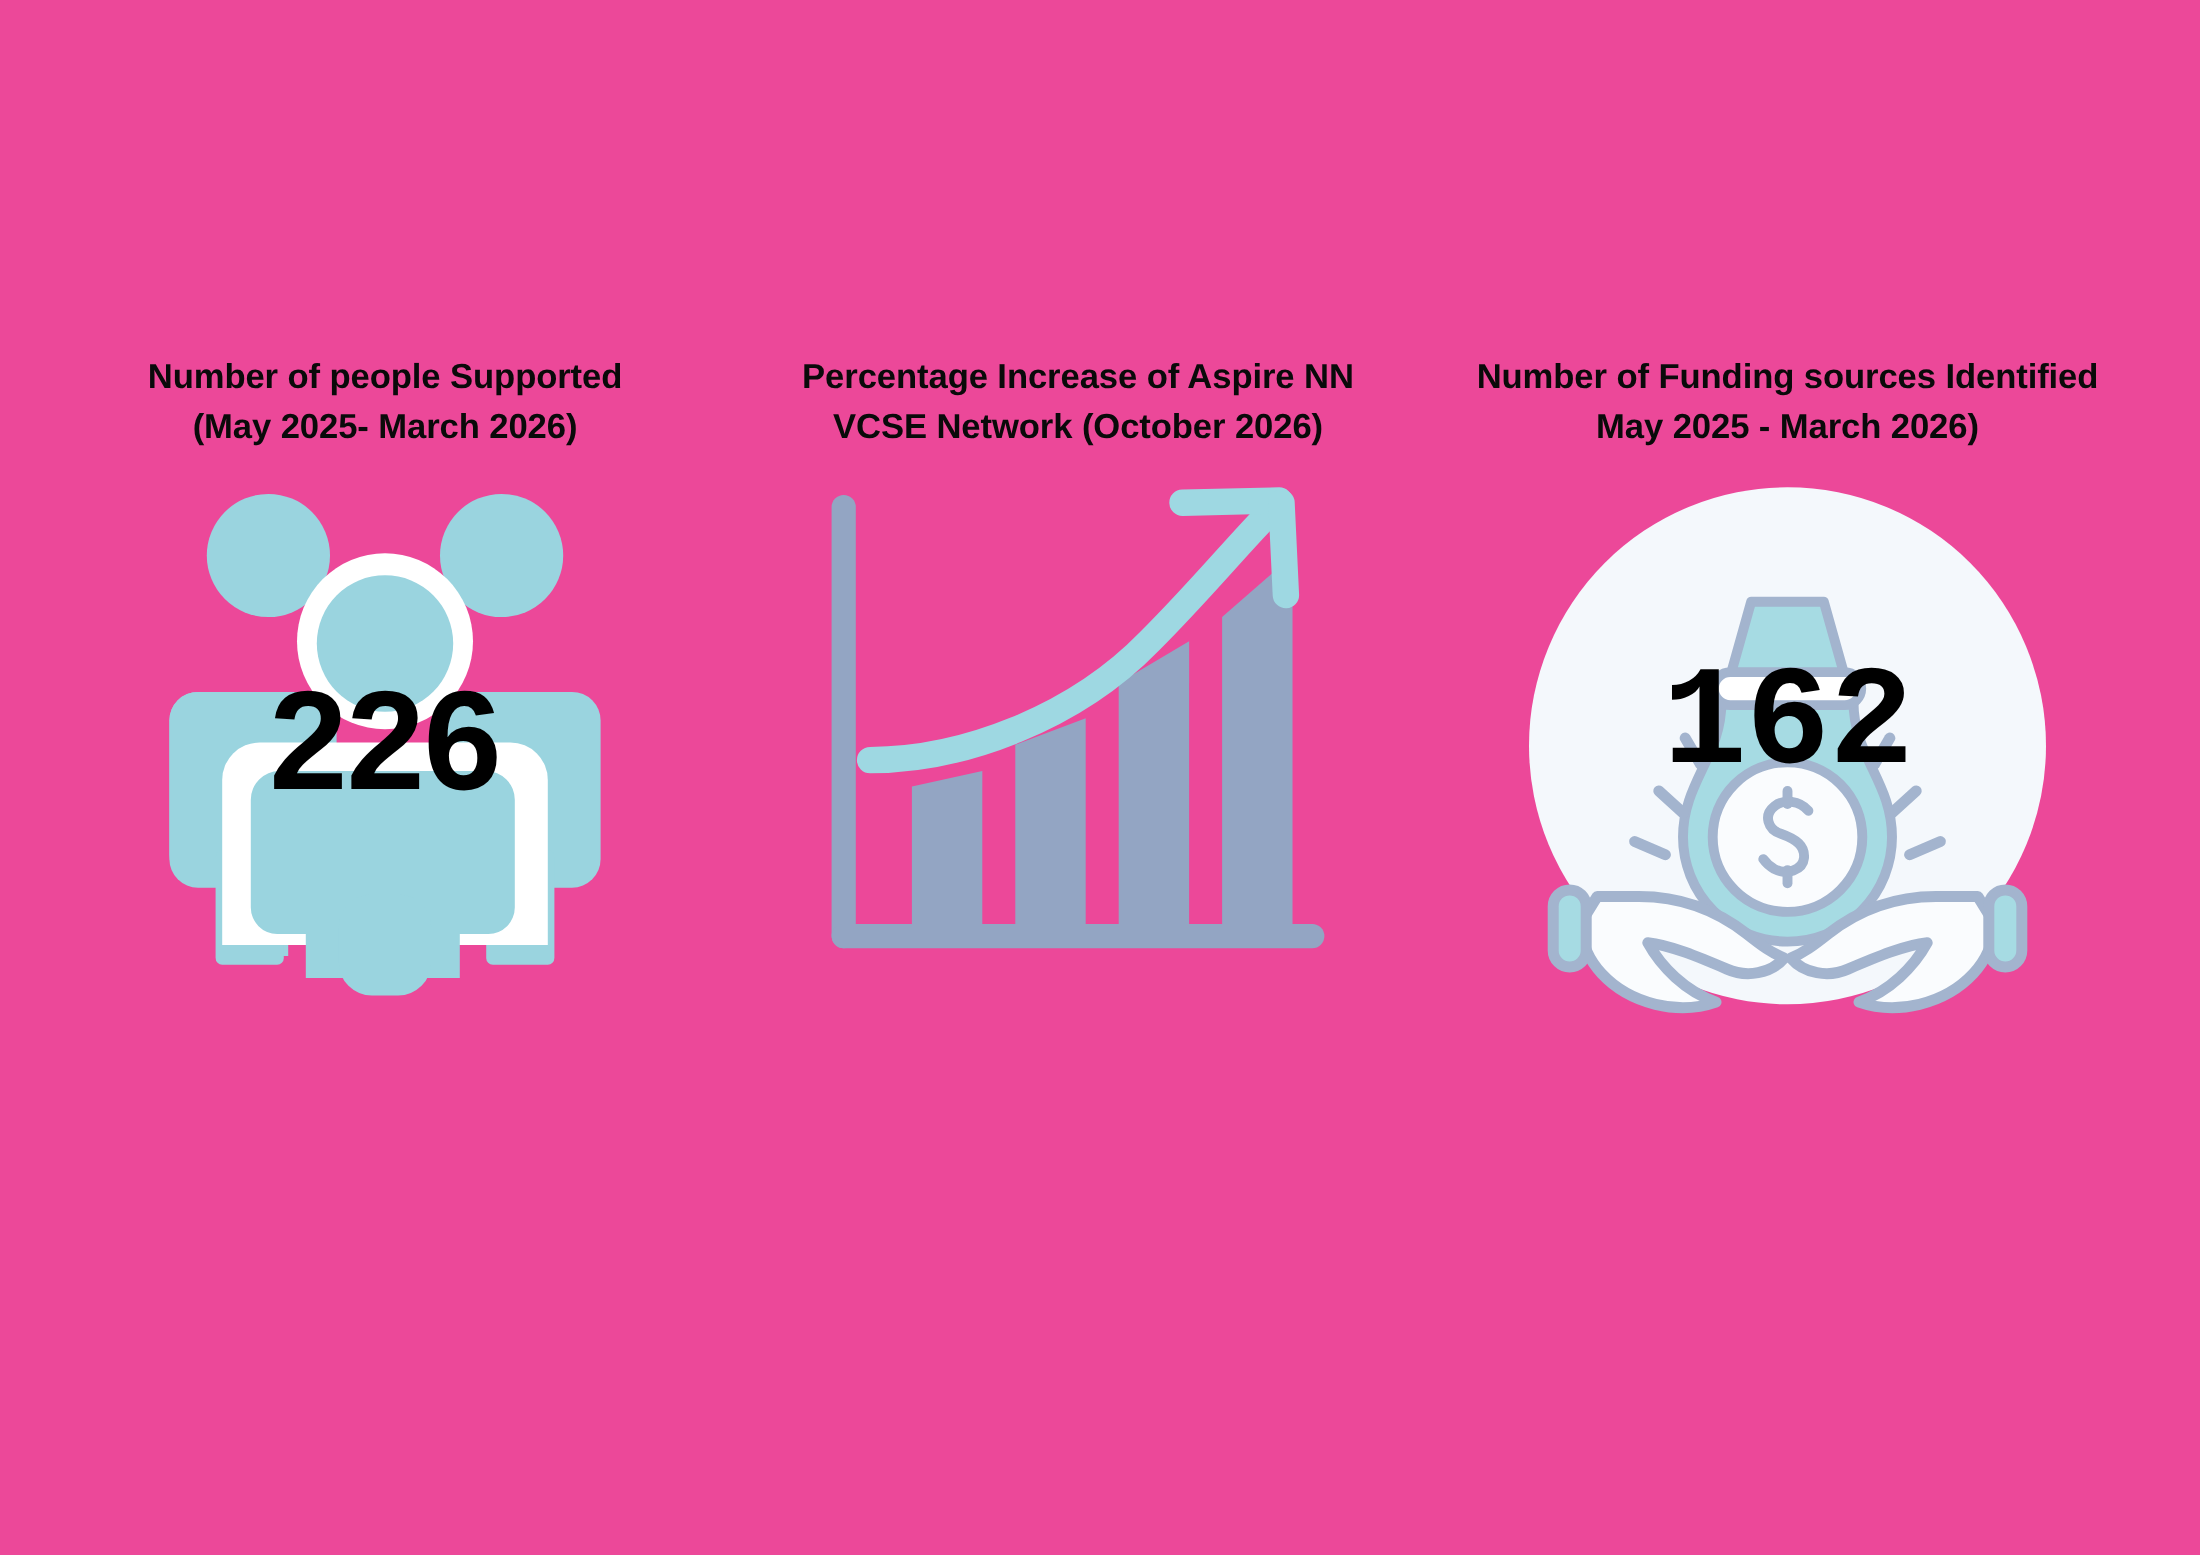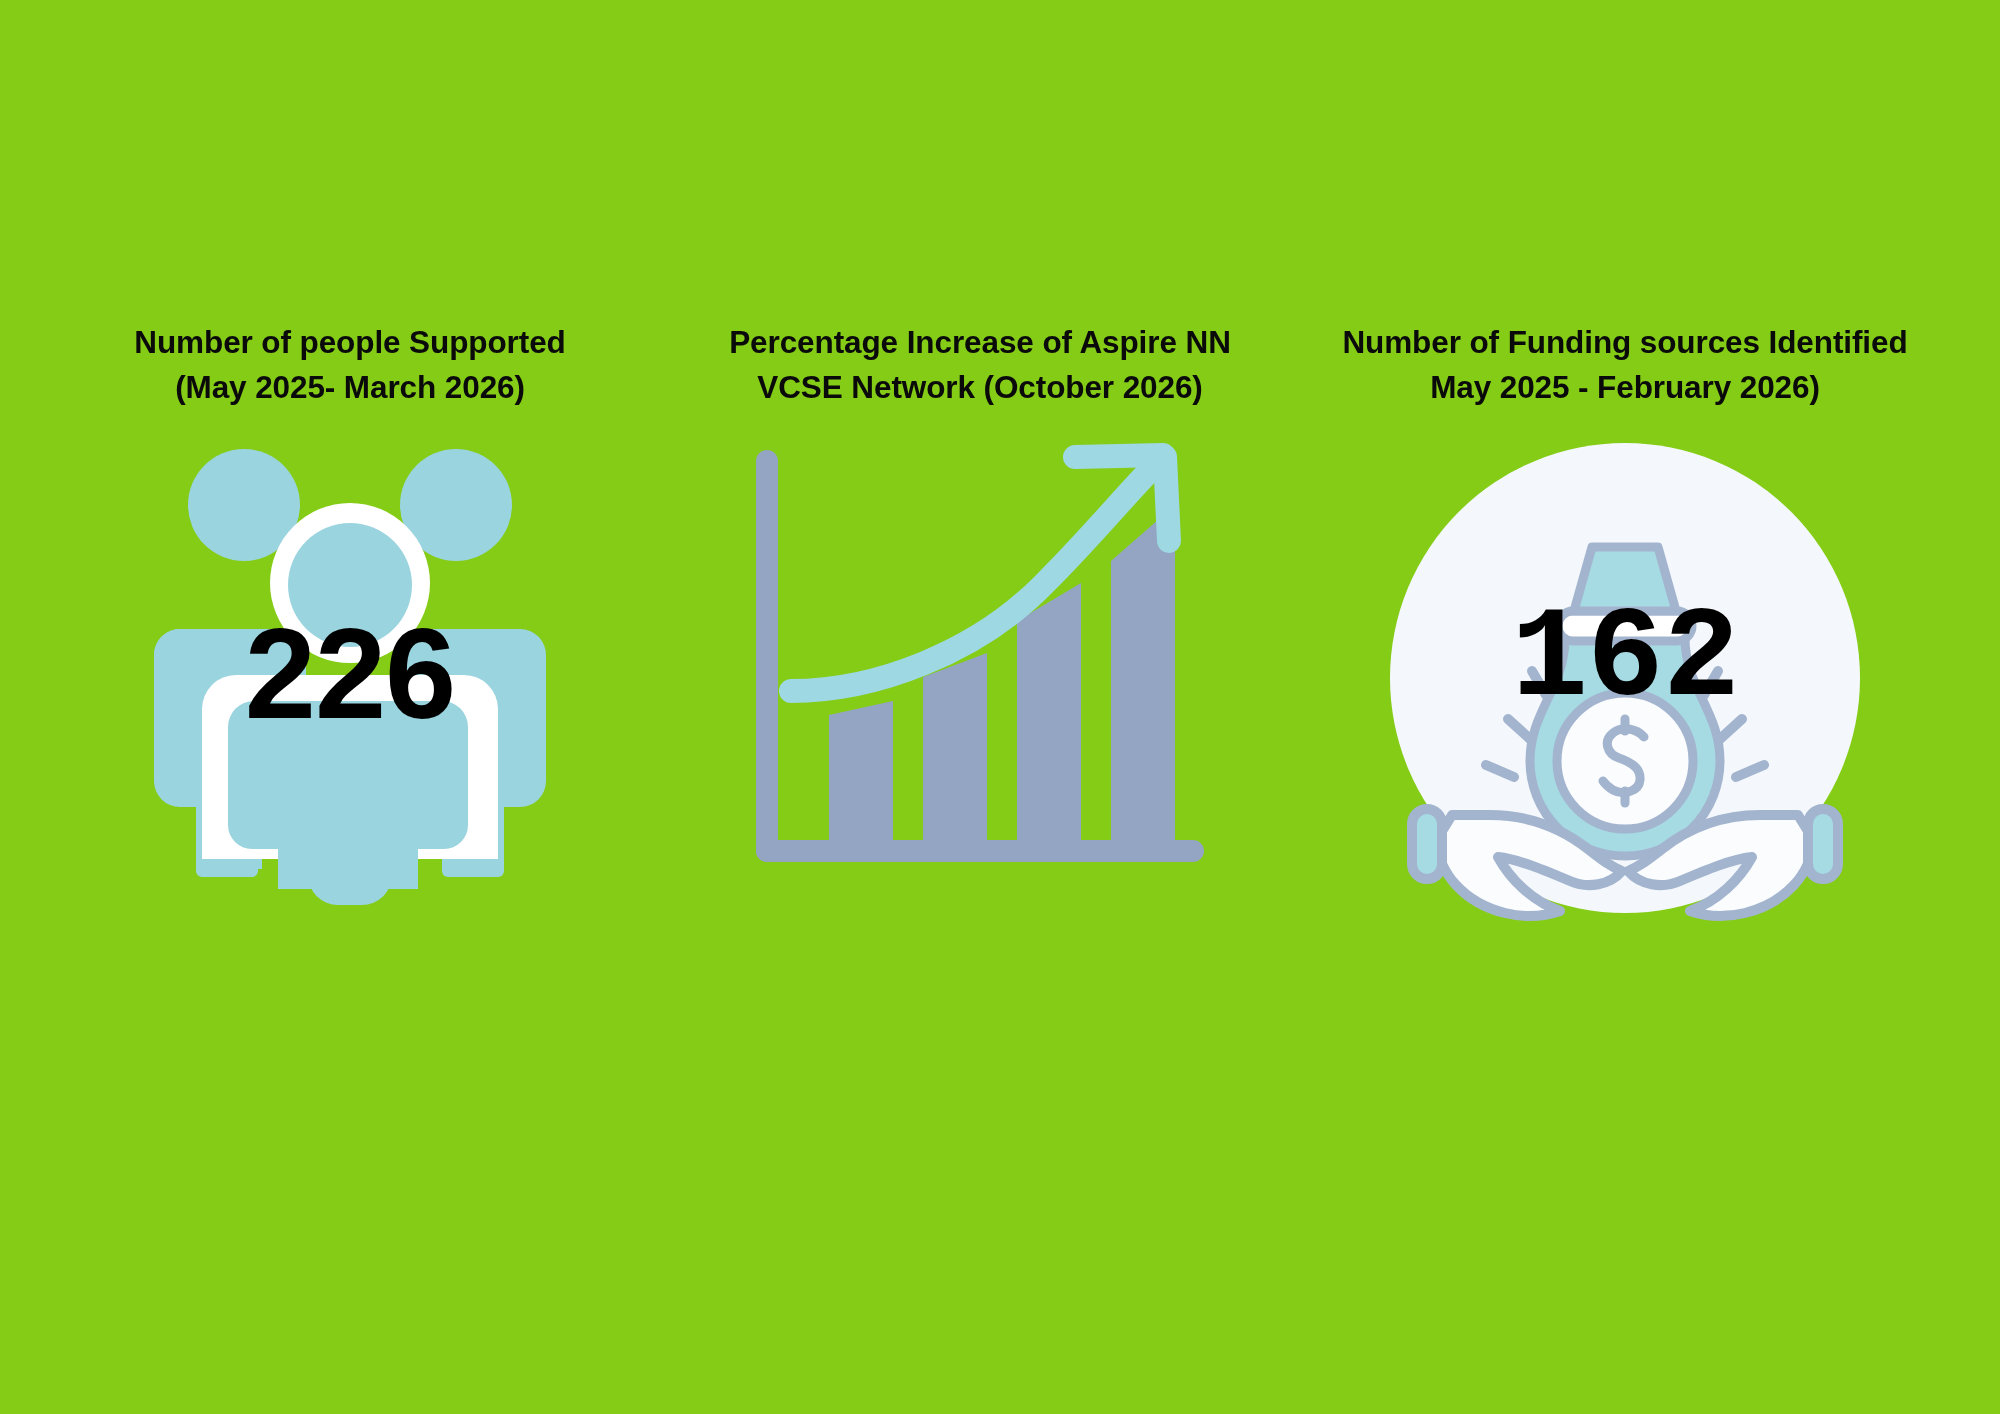--- a/index.html
+++ b/index.html
@@ -15,21 +15,21 @@
     overflow: hidden;
     position: relative;
   }
 
   .infographic {
     position: absolute;
     left: 0;
     top: 0;
     width: 2000px;
     height: 1414px;
-    background: #84cc16;
+    background: #ec4899;
   }
 
   .stats-row {
     position: absolute;
     left: 0;
     top: 320px;
     width: 2000px;
     display: flex;
     flex-direction: row;
     align-items: flex-start;
@@ -171,21 +171,21 @@
             <path d="M46 248 C 130 248, 232 210, 300 140 C 348 92, 382 50, 412 20"></path>
             <path d="M330 14 L 418 12"></path>
             <path d="M420 14 L 424 98"></path>
           </g>
         </svg>
       </div>
     </div>
 
     <div class="stat-card card-3">
       <div class="stat-title">Number of Funding sources Identified
-May 2025 - February 2026)</div>
+May 2025 - March 2026)</div>
 
       <div class="stat-visual visual-3">
         <svg width="470" height="470" viewBox="0 0 470 470" aria-hidden="true">
 
           <circle cx="235" cy="235" r="235" fill="#F4F8FC"></circle>
 
           <g>
             <path d="M175 195 C 175 245, 140 268, 140 318 a95 95 0 0 0 190 0 c 0 -50, -35 -73, -35 -123 z" fill="#A6DBE3" stroke="#A3B4CE" stroke-width="9" stroke-linejoin="round"></path>
 
             <rect x="168" y="168" width="134" height="30" rx="15" fill="#ffffff" stroke="#A3B4CE" stroke-width="9"></rect>

